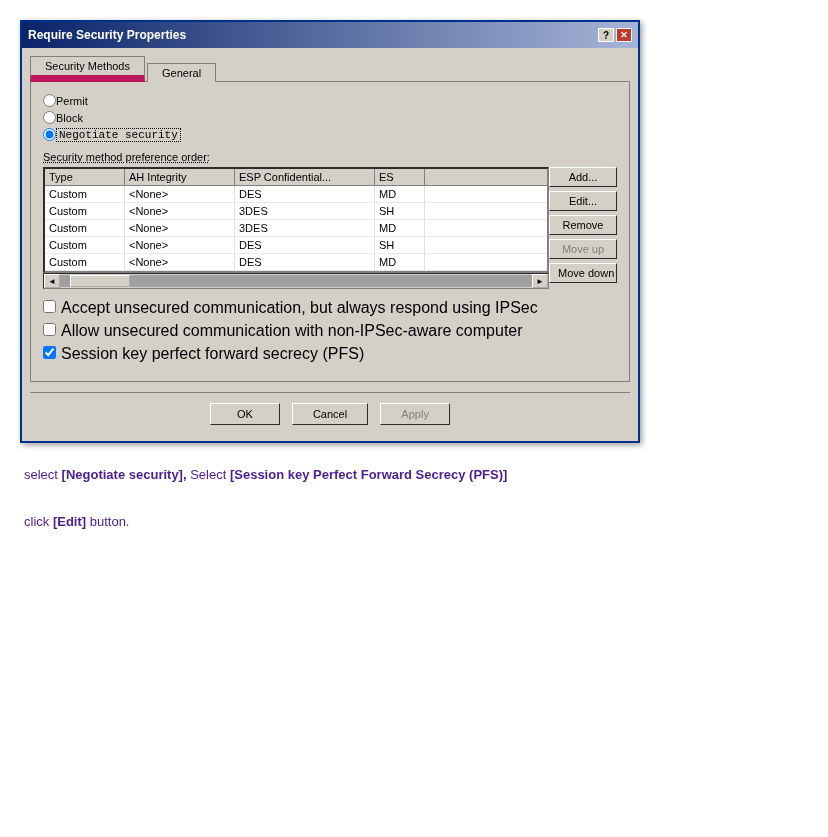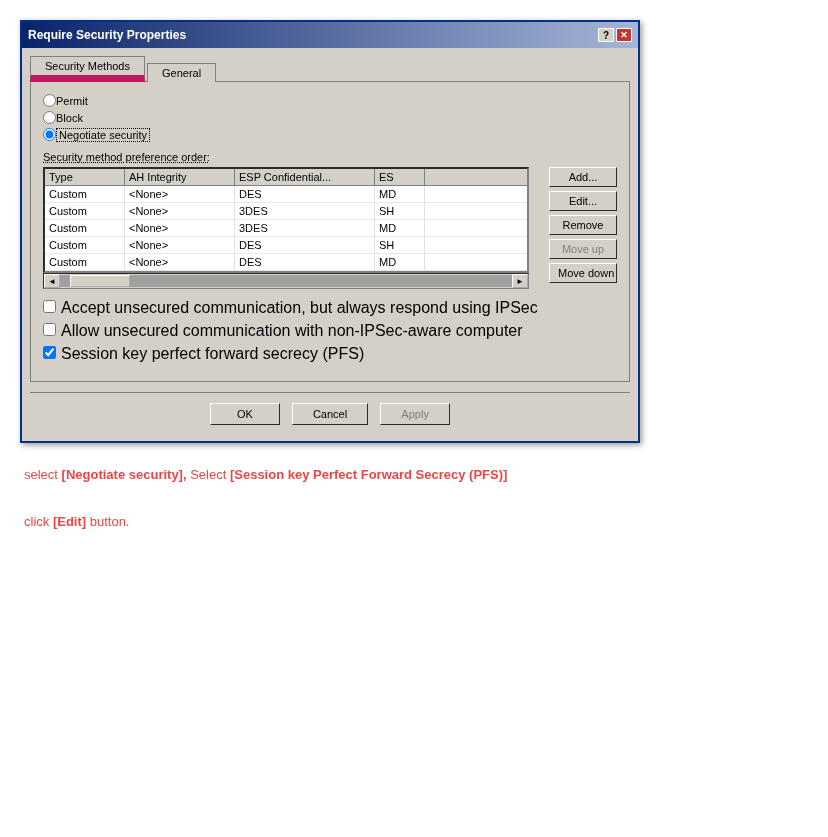--- a/index.html
+++ b/index.html
@@ -127,21 +127,21 @@
     .section-label {
       font-size: 11px;
       margin-bottom: 4px;
       text-decoration: underline;
       text-decoration-style: dotted;
     }
 
     
     .table-area {
       display: flex;
-      gap: 20px;
+      gap: 0;
       margin-bottom: 10px;
     }
 
     .table-container {
       flex: 1;
       border: 2px inset #808080;
       background: #fff;
       overflow: hidden;
       max-height: 180px;
     }
@@ -292,32 +292,33 @@
     }
 
     .footer-btn:disabled, .footer-btn.disabled {
       color: #808080;
     }
 
     
     .instructions {
       padding: 20px 4px 0;
       font-size: 13px;
-      color: #ef4444;
+      color: #4c1d95;
       line-height: 1.8;
     }
 
     .instructions strong {
       font-weight: bold;
     }
 
     
     .dotted-focus {
       border: 1px dotted #000;
       padding: 0 2px;
+      font-family: Liberation Mono, monospace;
     }
   </style>
 </head>
 <body>
 
 <div class="page-wrapper">
 
   <div class="dialog">
 
     <div class="title-bar">

